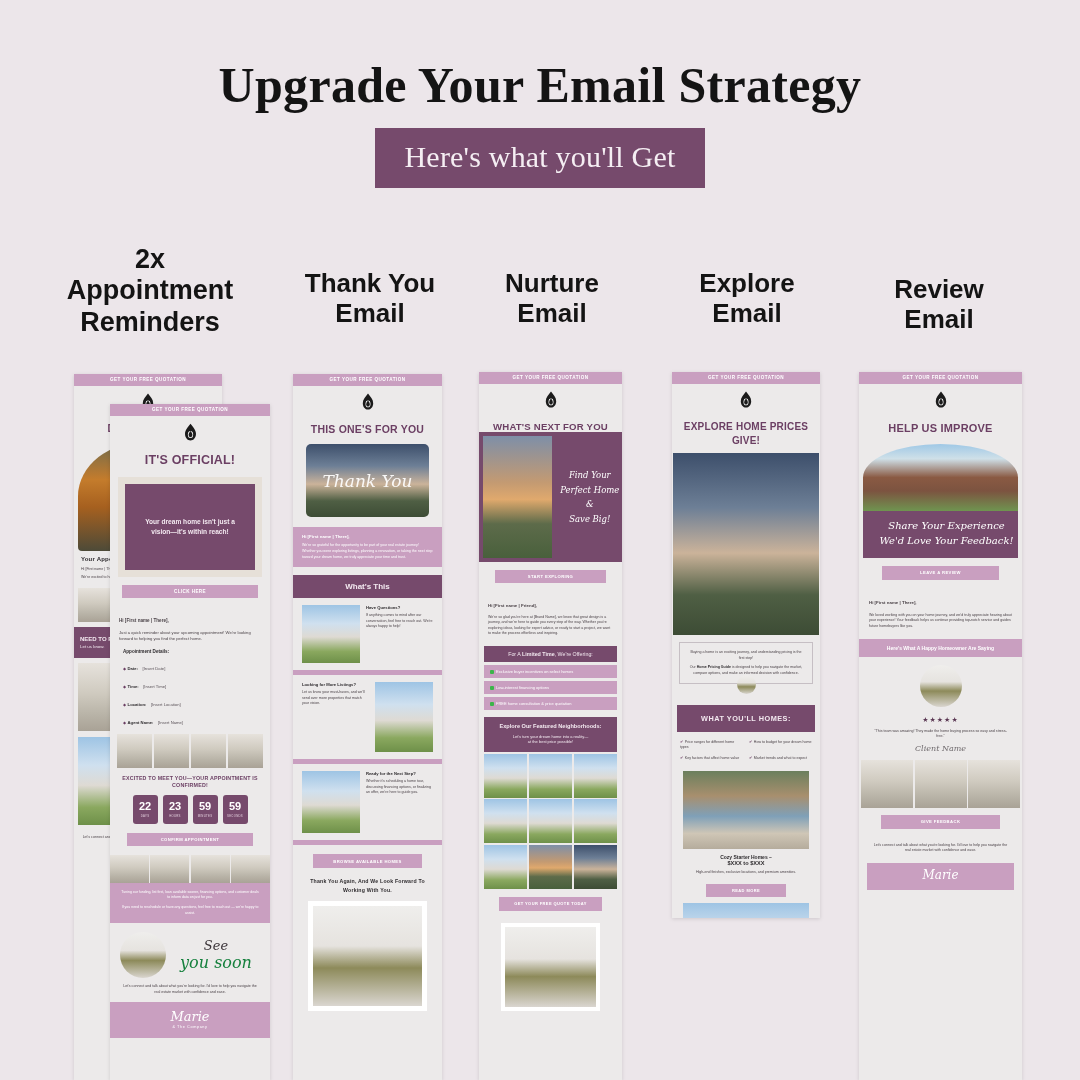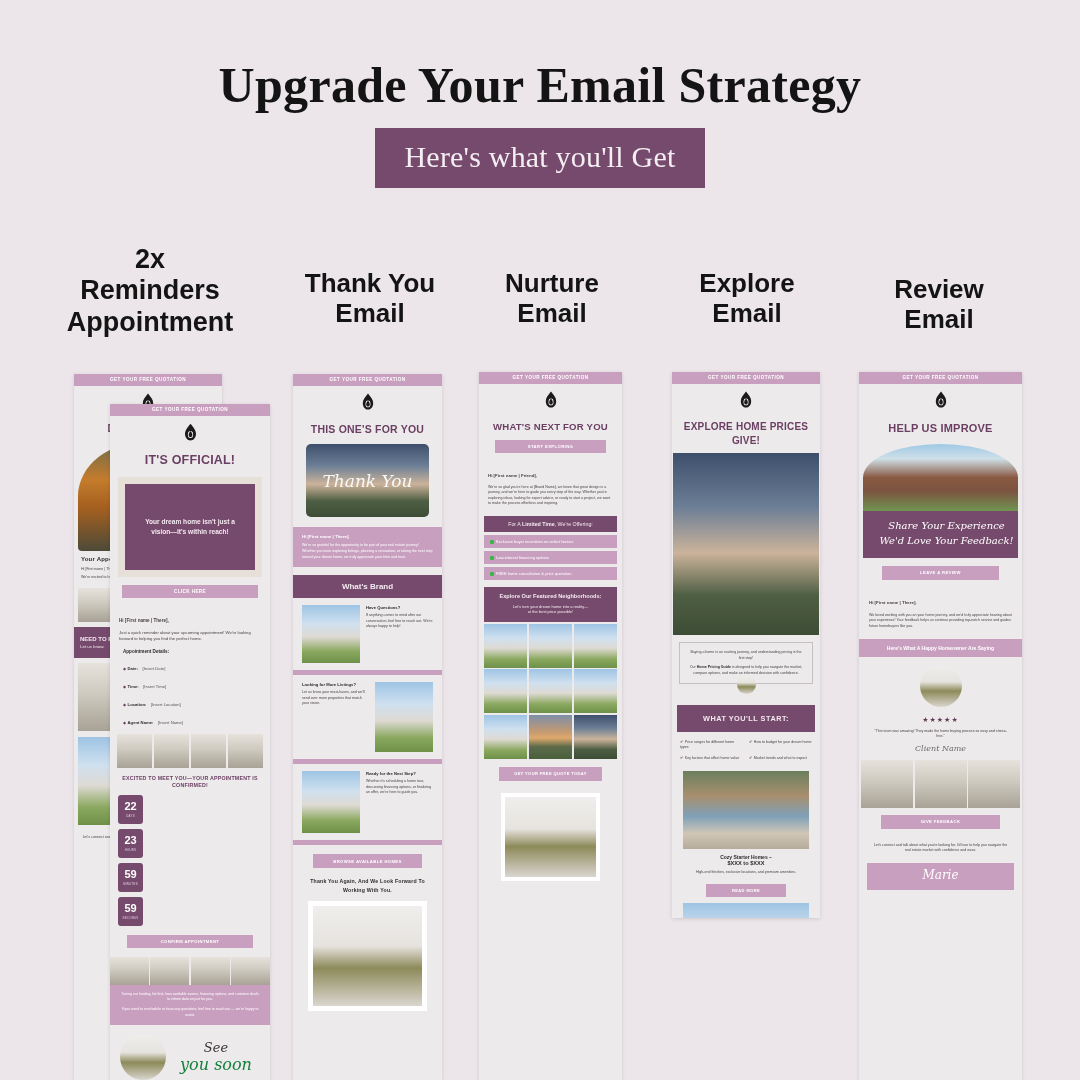--- a/index.html
+++ b/index.html
@@ -112,22 +112,22 @@
 <div class="page">
 
   <div class="hero-title">Upgrade Your Email Strategy</div>
   <div class="hero-sub-wrap">
     <span class="hero-sub">Here's what you'll Get</span>
   </div>
 
   <div class="headings">
     <div class="col-head c1">
       <div>2x</div>
+      <div>Appointment</div>
       <div>Reminders</div>
-      <div>Appointment</div>
     </div>
     <div class="col-head c2">
       <div>Thank You</div>
       <div>Email</div>
     </div>
     <div class="col-head c3">
       <div>Nurture</div>
       <div>Email</div>
     </div>
     <div class="col-head c4">
@@ -217,21 +217,21 @@
 
     <div class="img-grid" style="grid-template-columns:repeat(4,1fr); margin:2px 7px; height:34px;">
       <div class="ph-interior"></div>
         <div class="ph-interior"></div>
       <div class="ph-interior"></div>
         <div class="ph-interior"></div>
     </div>
 
     <div class="h1" style="font-size:5.3px; margin:7px 10px 6px 10px; line-height:1.35;">EXCITED TO MEET YOU—YOUR APPOINTMENT IS CONFIRMED!</div>
 
-    <div style="display:flex; gap:5px; justify-content:center; margin:0 8px;flex-direction:column;">
+    <div style="display:flex; gap:5px; justify-content:center; margin:0 8px;">
       <div class="band" style="width:25px;height:29px;border-radius:3px;display:flex;flex-direction:column;align-items:center;justify-content:center;">
         <div style="font-size:11px;font-weight:800;line-height:1;color:#fff;">22</div>
         <div style="font-size:2.8px;margin-top:2.5px;letter-spacing:.3px;color:#e3cfdd;">DAYS</div>
       </div>
       <div class="band" style="width:25px;height:29px;border-radius:3px;display:flex;flex-direction:column;align-items:center;justify-content:center;">
         <div style="font-size:11px;font-weight:800;line-height:1;color:#fff;">23</div>
         <div style="font-size:2.8px;margin-top:2.5px;letter-spacing:.3px;color:#e3cfdd;">HOURS</div>
       </div>
       <div class="band" style="width:25px;height:29px;border-radius:3px;display:flex;flex-direction:column;align-items:center;justify-content:center;">
         <div style="font-size:11px;font-weight:800;line-height:1;color:#fff;">59</div>
@@ -288,21 +288,21 @@
     <div class="ph-house-night" style="height:73px; margin:0 13px; border-radius:5px; position:relative; display:flex; align-items:center; justify-content:center;">
       <span class="script" style="font-size:17px; opacity:.92;">Thank You</span>
     </div>
 
     <div class="band-lt" style="margin-top:10px; padding:7px 9px; text-align:left;">
       <div style="font-size:4.4px; font-weight:700; color:#fff;">Hi [First name | There],</div>
       <div style="font-size:3.6px; line-height:1.6; color:#fff; margin-top:4px;">We're so grateful for the opportunity to be part of your real estate journey! Whether you were exploring listings, planning a renovation, or taking the next step toward your dream home, we truly appreciate your time and trust.</div>
     </div>
 
     <div class="band" style="margin-top:8px; padding:7px 0; font-size:8px; font-weight:800;">
-      <span>What's Brand</span>
+      <span>What's This</span>
     </div>
 
     <div style="display:flex; gap:6px; padding:7px 9px;">
       <div class="ph-house-day" style="width:58px;height:58px;flex:0 0 auto;"></div>
       <div style="flex:1;">
         <div style="font-size:4.2px;font-weight:800;color:#2e2b2e;">Have Questions?</div>
         <div class="tiny txt" style="margin-top:3px;">If anything comes to mind after our conversation, feel free to reach out. We're always happy to help!</div>
       </div>
     </div>
     <div class="band-lt" style="height:5px;"></div>
@@ -339,20 +339,28 @@
     <div class="topbar">GET YOUR FREE QUOTATION</div>
     <div class="logo">
       <svg width="16" height="18" viewBox="0 0 16 18">
         <path d="M8 0.6 C10.6 4 13.2 6.6 13.2 10.2 C13.2 13.9 10.9 16.6 8 16.6 C5.1 16.6 2.8 13.9 2.8 10.2 C2.8 6.6 5.4 4 8 0.6 Z" fill="#1b1b1b"></path>
         <ellipse cx="8" cy="10.9" rx="2.5" ry="3.4" fill="#ffffff"></ellipse>
         <path d="M8 7.6 C9.1 9 9.8 9.9 9.8 11.2 C9.8 12.6 9 13.5 8 13.5 C7 13.5 6.2 12.6 6.2 11.2 C6.2 9.9 6.9 9 8 7.6 Z" fill="#1b1b1b"></path>
       </svg>
     </div>
     <div class="h1" style="font-size:9.6px; margin:4px 0 0 0;">WHAT'S NEXT FOR YOU</div>
 
+    <div class="band" style="display:flex; height:130px; align-items:stretch;">
+      <div class="ph-house-dusk" style="width:48%; margin:4px 0 4px 4px;"></div>
+      <div style="flex:1; display:flex; flex-direction:column; justify-content:center; padding-left:6px;">
+        <div class="script" style="font-size:8.5px; line-height:1.7;">Find Your</div>
+        <div class="script" style="font-size:8.5px; line-height:1.7;">Perfect Home &amp;</div>
+        <div class="script" style="font-size:8.5px; line-height:1.7;">Save Big!</div>
+      </div>
+    </div>
 
     <div class="btn" style="margin:8px 16px; padding:4px 0; font-size:4.2px;">
       <span>START EXPLORING</span>
     </div>
 
     <div style="padding:2px 9px;">
       <span style="font-size:4.4px; color:#4b4348; font-weight:700;">Hi [First name | Friend],</span>
     </div>
     <div class="tiny txt" style="padding:2px 9px;">We're so glad you're here at [Brand Name], we know that great design is a journey, and we're here to guide you every step of the way. Whether you're exploring ideas, looking for expert advice, or ready to start a project, we want to make the process effortless and inspiring.</div>
 
@@ -415,21 +423,21 @@
       <div class="tiny txt">Buying a home is an exciting journey, and understanding pricing is the first step!</div>
       <div class="tiny txt" style="margin-top:4px;">
         <span>Our </span><b style="color:#2e2b2e;">Home Pricing Guide</b><span> is designed to help you navigate the market, compare options, and make an informed decision with confidence.</span>
       </div>
     </div>
     <div style="text-align:center; margin-top:-9px;">
       <div class="ph-person" style="width:19px;height:19px;border-radius:50%;display:inline-block;"></div>
     </div>
 
     <div class="band" style="margin:7px 5px 0 5px; padding:9px 0; font-size:7.3px; font-weight:800; letter-spacing:.5px;">
-      <span>WHAT YOU'LL START:</span>
+      <span>WHAT YOU'LL HOMES:</span>
     </div>
 
     <div style="display:grid; grid-template-columns:1fr 1fr; gap:4px 6px; padding:7px 8px;">
       <div class="tiny txt"><span class="tick">✔</span><span>Price ranges for different home types</span></div>
       <div class="tiny txt"><span class="tick">✔</span><span>How to budget for your dream home</span></div>
       <div class="tiny txt"><span class="tick">✔</span><span>Key factors that affect home value</span></div>
       <div class="tiny txt"><span class="tick">✔</span><span>Market trends and what to expect</span></div>
     </div>
 
     <div class="ph-pool" style="height:78px; margin:3px 11px;"></div>

